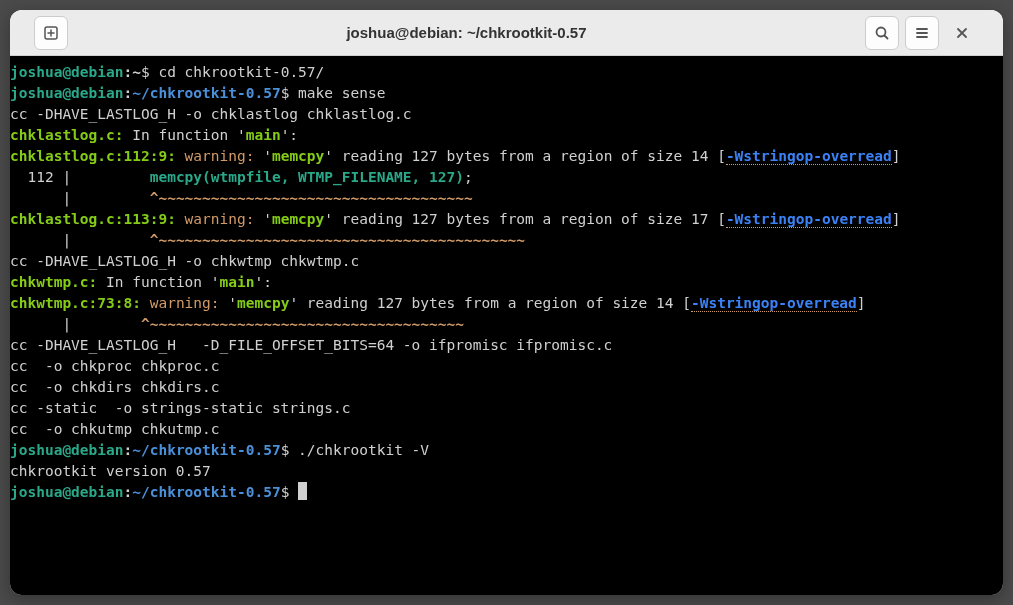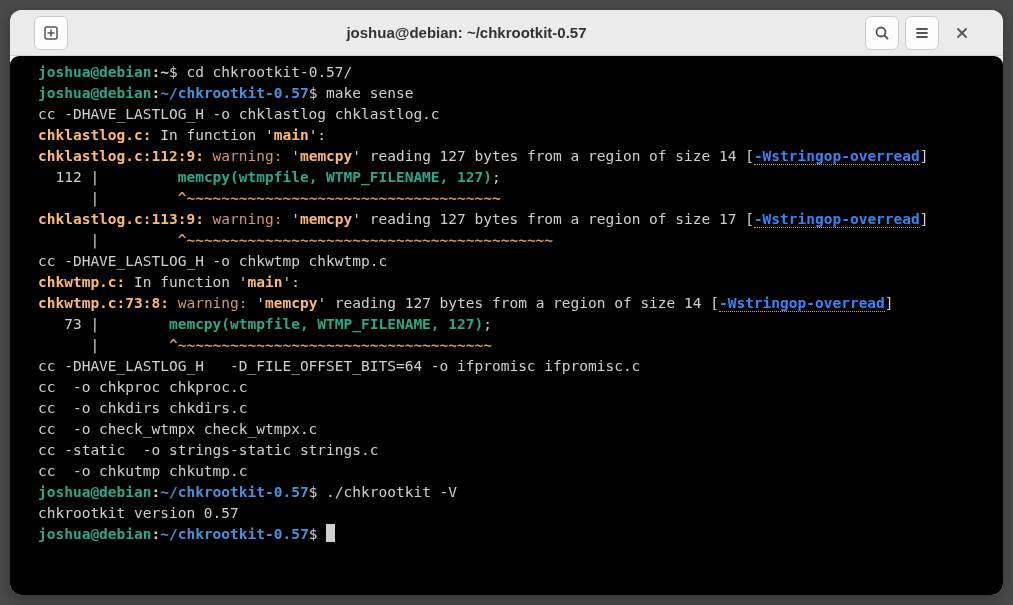--- a/index.html
+++ b/index.html
@@ -56,40 +56,39 @@
       display: flex;
       align-items: center;
       justify-content: center;
       cursor: pointer;
       color: #3a3a3a;
       font-size: 16px;
     }
     .terminal {
       flex: 1;
       background: #000000;
-      padding: 6px 28px;
+      padding: 6px 0;
       font-family: 'DejaVu Sans Mono', 'Liberation Mono', monospace;
       font-size: 14.5px;
       line-height: 1.45;
       color: #d0d0d0;
       overflow-y: auto;
       position: relative;
-      border-radius: 9px;
     }
     .terminal::-webkit-scrollbar { width: 12px; }
     .terminal::-webkit-scrollbar-track { background: #000; }
     .terminal::-webkit-scrollbar-thumb { background: #888; border-radius: 6px; }
     .line { white-space: pre; }
     .user { color: #2aa889; font-weight: bold; }
     .colon { color: #d0d0d0; font-weight: bold; }
     .home { color: #d0d0d0; font-weight: bold; }
     .path { color: #4a90d9; font-weight: bold; }
     .dollar { color: #d0d0d0; }
     .cmd { color: #d0d0d0; }
-    .bold { font-weight: bold; color: #fdba74; }
+    .bold { font-weight: bold; color: #84cc16; }
     .warn { color: #d19a66; font-weight: normal; }
     .opt { color: #3b82f6; font-weight: bold; border-bottom: 1px dotted #d19a66; }
     .cyan { color: #2aa889; font-weight: bold; }
     .tilde { color: #d19a66; font-weight: bold; }
     .caret { color: #d19a66; font-weight: bold; }
     .cursor {
       display: inline-block;
       width: 9px;
       height: 18px;
       background: #d0d0d0;
@@ -148,28 +147,26 @@
 
 
     <div class="line"><span>      |         </span><span class="caret">^</span><span class="tilde">~~~~~~~~~~~~~~~~~~~~~~~~~~~~~~~~~~~~~~~~~~</span></div>
 
     <div class="line"><span>cc -DHAVE_LASTLOG_H -o chkwtmp chkwtmp.c</span></div>
 
     <div class="line"><span class="bold">chkwtmp.c:</span><span> In function '</span><span class="bold">main</span><span>':</span></div>
 
     <div class="line"><span class="bold">chkwtmp.c:73:8: </span><span class="warn">warning: </span><span>'</span><span class="bold">memcpy</span><span>' reading 127 bytes from a region of size 14 [</span><span class="opt">-Wstringop-overread</span><span>]</span></div>
 
-    <div class="line"><span>   73 |        </span><span class="cyan">memcpy(wtmpfile, WTMP_FILENAME, 127)</span><span>;</span></div>
 
     <div class="line"><span>      |        </span><span class="caret">^</span><span class="tilde">~~~~~~~~~~~~~~~~~~~~~~~~~~~~~~~~~~~~</span></div>
 
     <div class="line"><span>cc -DHAVE_LASTLOG_H   -D_FILE_OFFSET_BITS=64 -o ifpromisc ifpromisc.c</span></div>
     <div class="line"><span>cc  -o chkproc chkproc.c</span></div>
     <div class="line"><span>cc  -o chkdirs chkdirs.c</span></div>
-    <div class="line"><span>cc  -o check_wtmpx check_wtmpx.c</span></div>
     <div class="line"><span>cc -static  -o strings-static strings.c</span></div>
     <div class="line"><span>cc  -o chkutmp chkutmp.c</span></div>
 
     <div class="line"><span class="user">joshua@debian</span><span class="colon">:</span><span class="path">~/chkrootkit-0.57</span><span class="dollar">$</span><span class="cmd"> ./chkrootkit -V</span></div>
     <div class="line"><span>chkrootkit version 0.57</span></div>
 
     <div class="line"><span class="user">joshua@debian</span><span class="colon">:</span><span class="path">~/chkrootkit-0.57</span><span class="dollar">$</span><span> </span><span class="cursor"></span></div>
   </div>
 </div>
 

